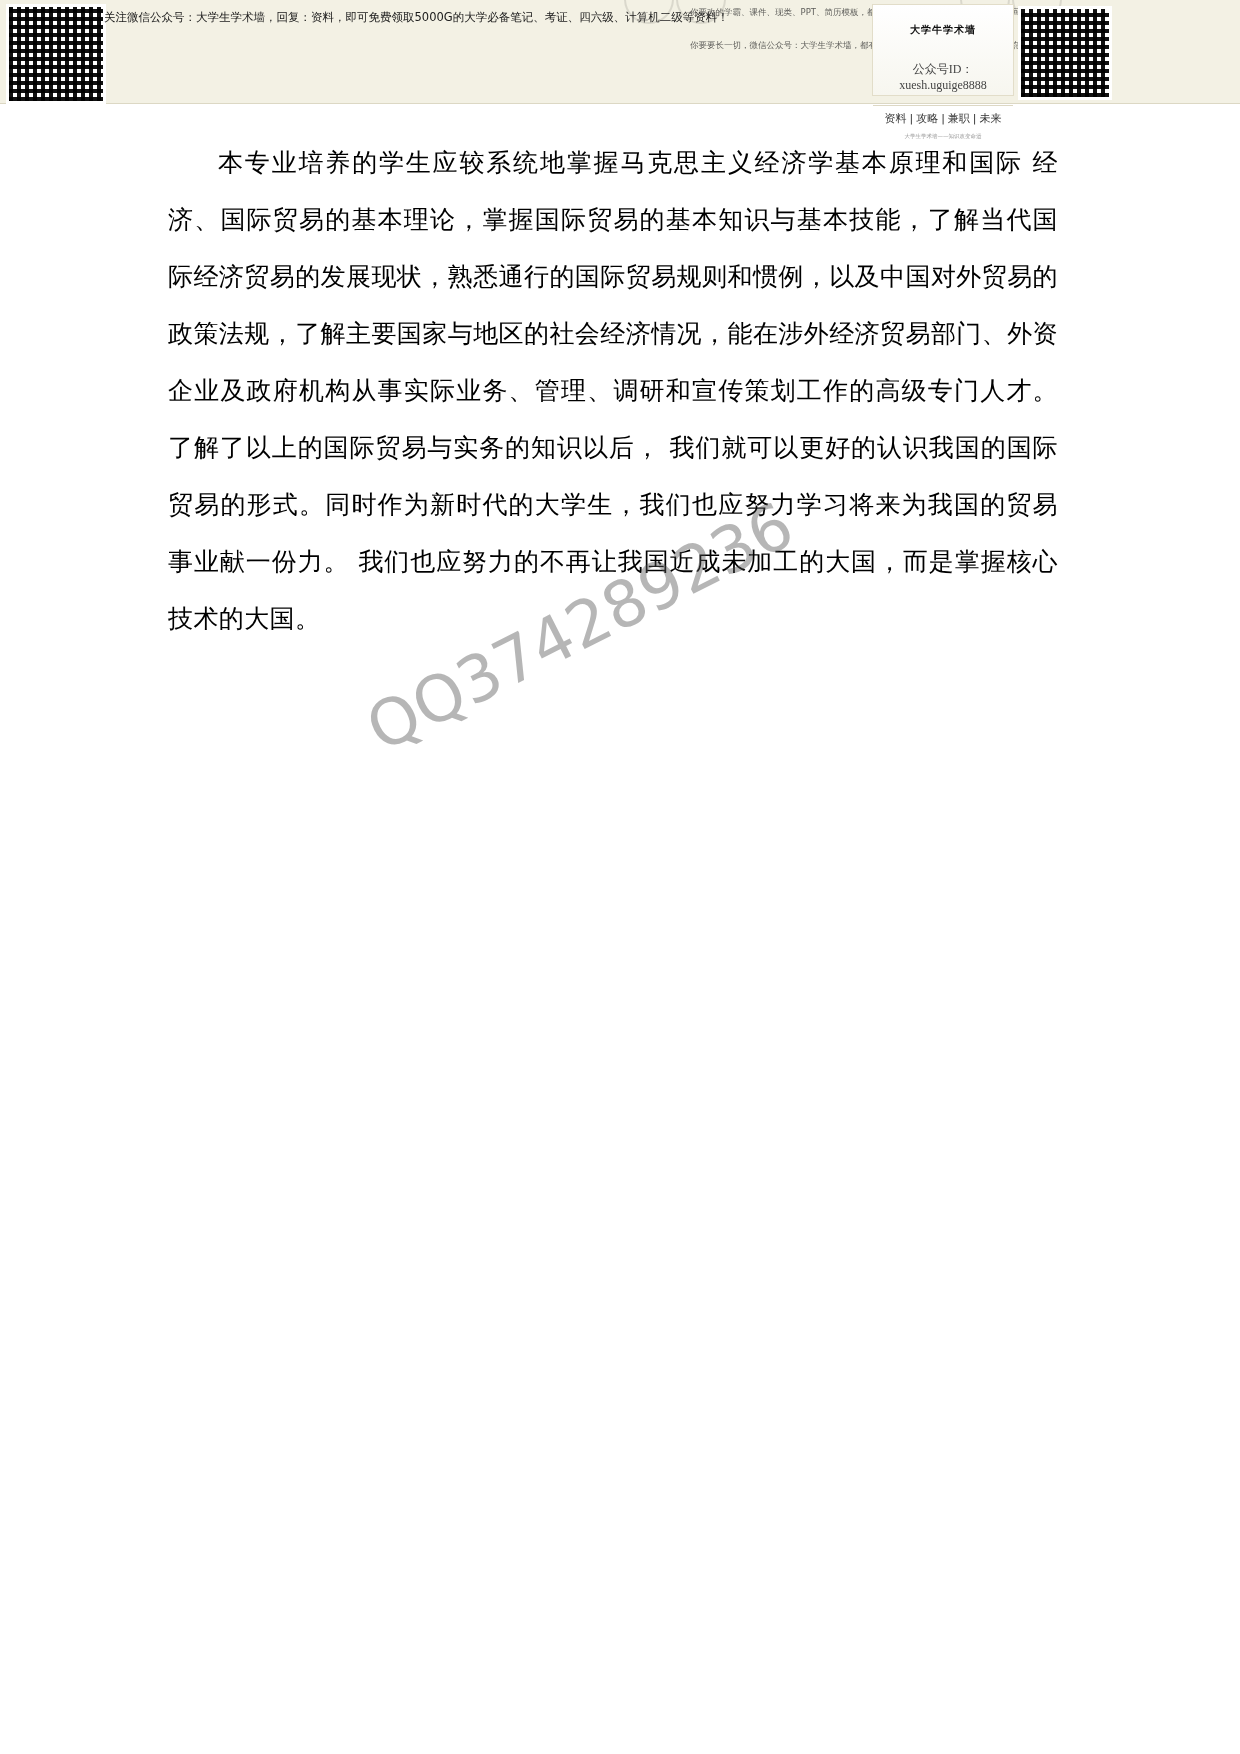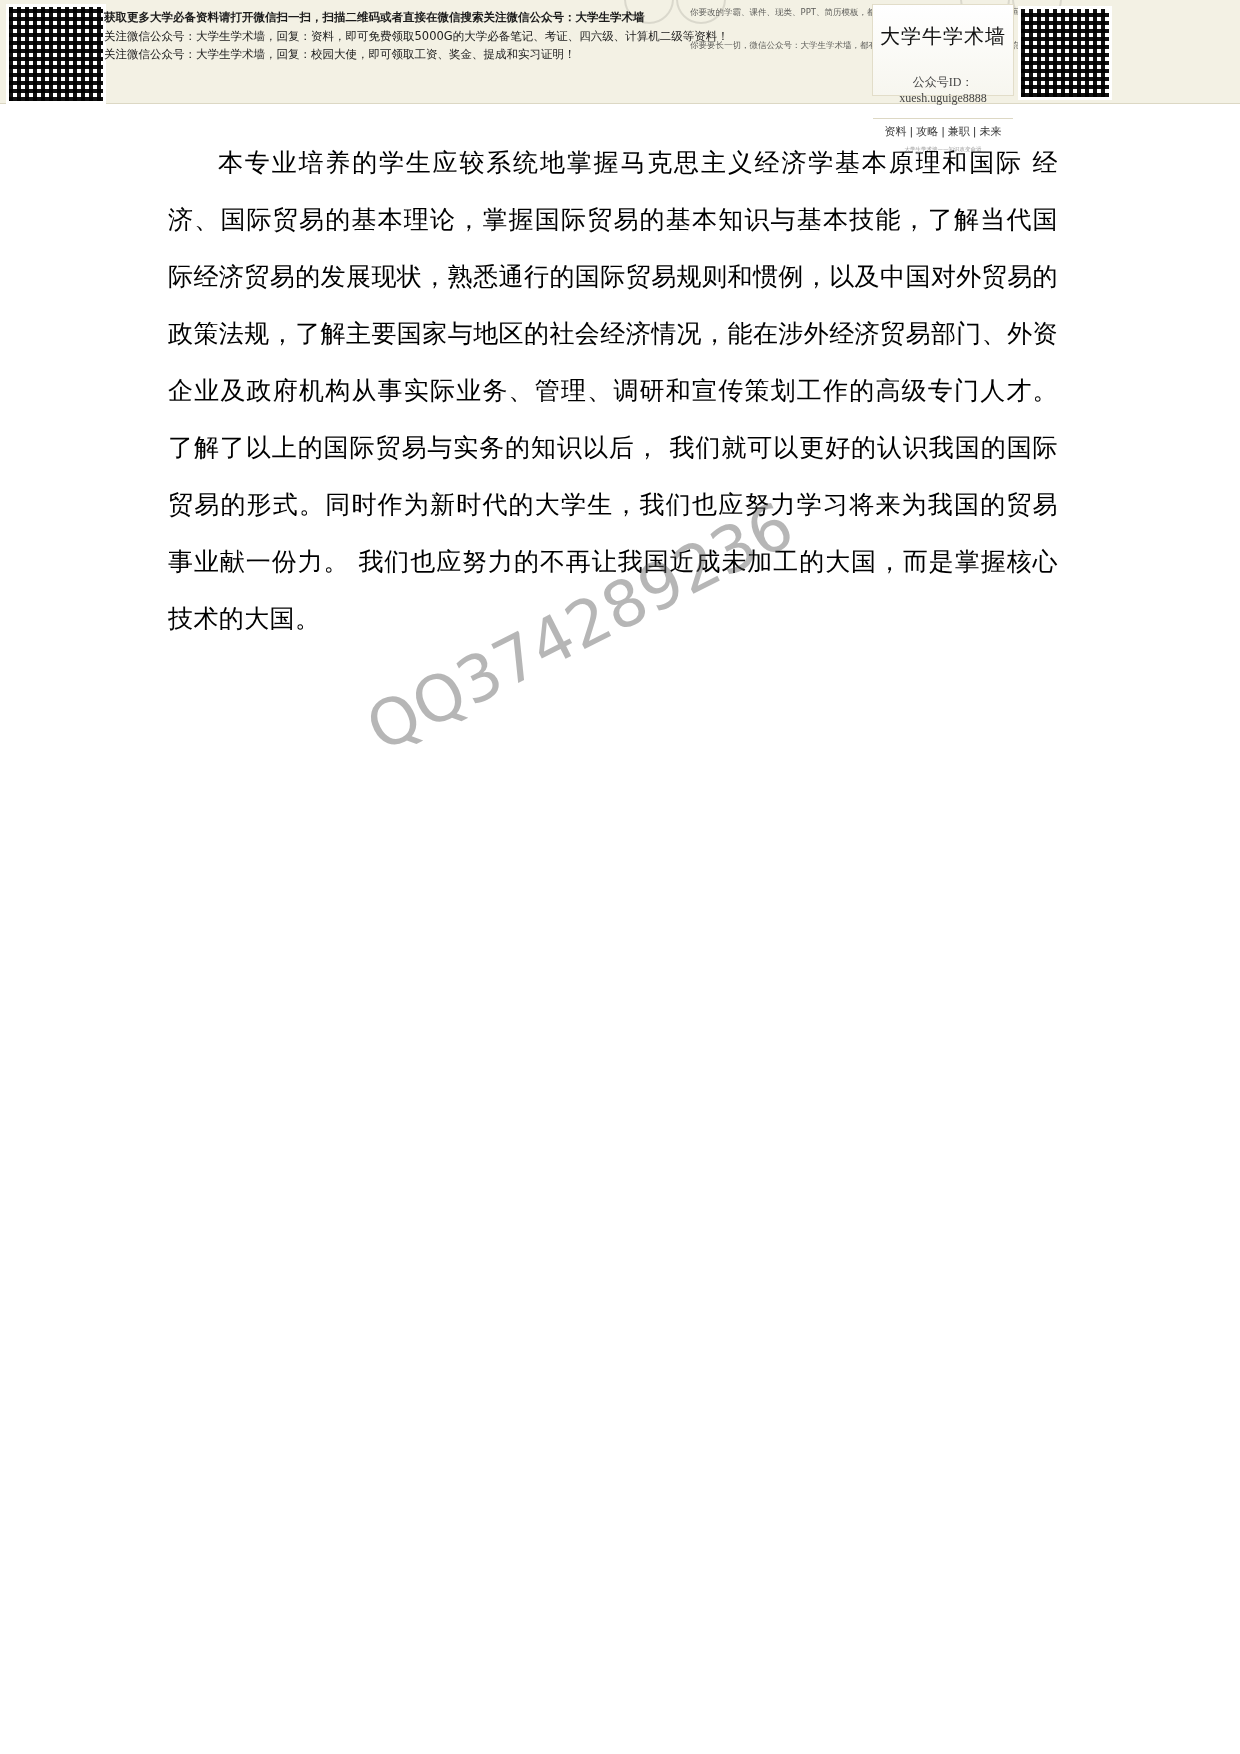--- a/index.html
+++ b/index.html
@@ -73,22 +73,22 @@
     top: 4px;
     width: 142px;
     height: 92px;
     background: linear-gradient(180deg, #ffffff 0%, #f7f6ef 100%);
     border: 1px solid #e2ddc9;
     box-sizing: border-box;
     text-align: center;
   }
   .ad-card .title {
     margin-top: 18px;
-    font-size: 20px;
-    font-weight: 400;
+    font-size: 10px;
+    font-weight: 700;
     color: #111;
     letter-spacing: 1px;
   }
   .ad-card .sub {
     margin-top: 24px;
     font-size: 12px;
     color: #444;
     font-family: Liberation Serif, serif;
   }
   .ad-card .nav {
@@ -159,23 +159,21 @@
 <div class="ad-banner">
 
   <div class="arc a1"></div>
   <div class="arc a2"></div>
   <div class="arc a3"></div>
   <div class="arc a4"></div>
 
   <div class="ad-qr left"></div>
 
   <div class="ad-lines">
-    <div class="l first">获取更多大学必备资料请打开微信扫一扫，扫描二维码或者直接在微信搜索关注微信公众号：大学生学术墙</div>
     <div class="l">关注微信公众号：大学生学术墙，回复：资料，即可免费领取5000G的大学必备笔记、考证、四六级、计算机二级等资料！</div>
-    <div class="l">关注微信公众号：大学生学术墙，回复：校园大使，即可领取工资、奖金、提成和实习证明！</div>
   </div>
 
   <div class="ad-mid">
     <div class="m">你要改的学霸、课件、现类、PPT、简历模板，都可以在微信公众号：大学生学术墙，回复相应关键词免费领取！</div>
     <div class="m bottom">你要要长一切，微信公众号：大学生学术墙，都有！现在关注，让学的大学生活不再迷茫！</div>
   </div>
 
   <div class="ad-card">
     <div class="title">大学牛学术墙</div>
     <div class="sub">公众号ID：xuesh.uguige8888</div>

